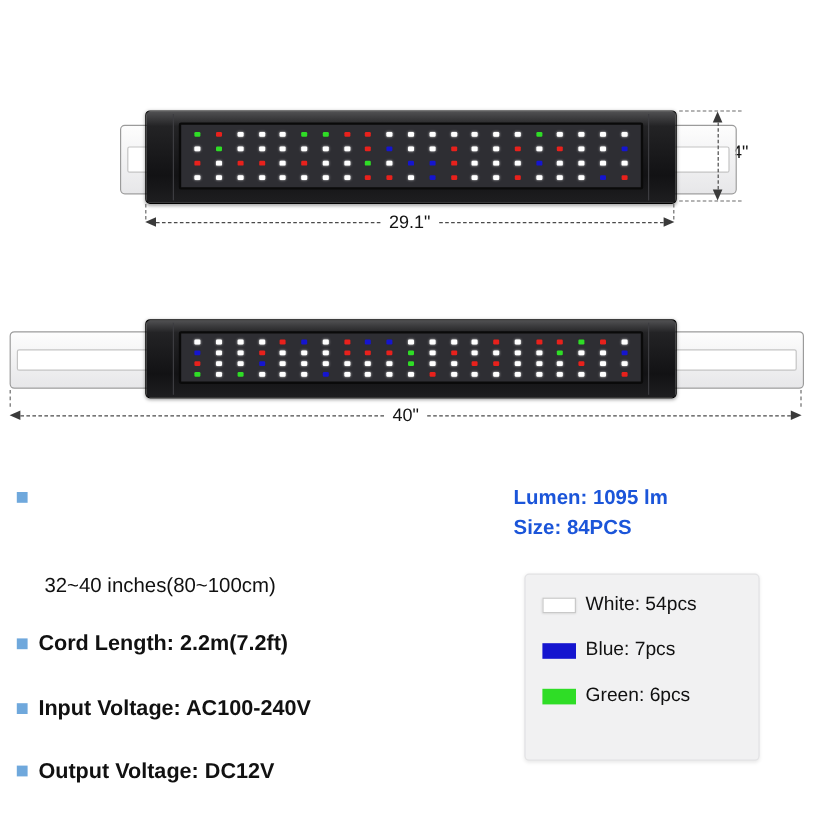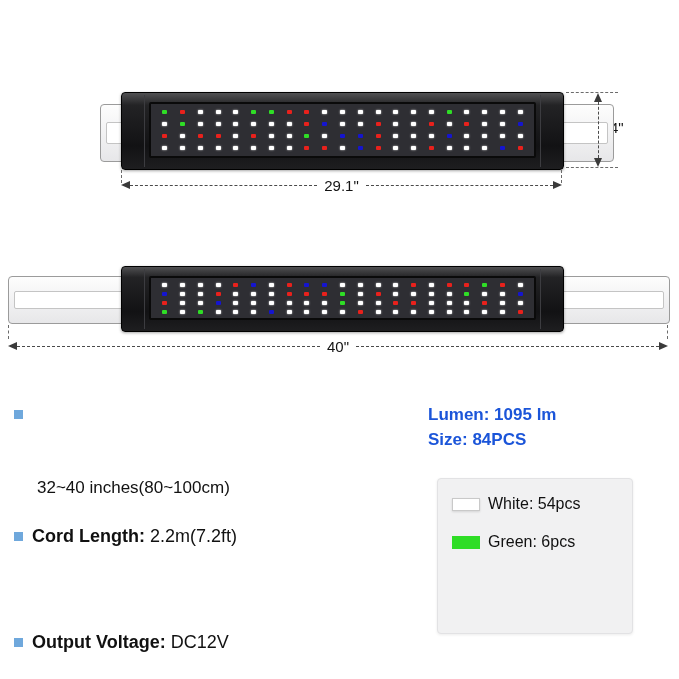--- a/index.html
+++ b/index.html
@@ -44,21 +44,21 @@
   .dim-h .seg{flex:1;border-top:1px dashed #4a4a4a;height:0;}
   .dim-v{position:absolute;display:flex;flex-direction:column;align-items:center;width:10px;z-index:3;}
   .dim-v .vseg{flex:1;border-left:1px dashed #4a4a4a;width:0;}
   .dim-label{padding:0 7px;font-size:15px;color:#141414;white-space:nowrap;}
   .extline-h{position:absolute;border-top:1px dashed #6b6b6b;height:0;z-index:3;}
   .extline-v{position:absolute;border-left:1px dashed #6b6b6b;width:0;z-index:3;}
 
   
   .spec{position:absolute;display:flex;align-items:flex-start;font-size:18px;line-height:24px;}
   .spec b{font-weight:700;}
-  .spec .val{font-weight:400;text-align:right;}
+  .spec .val{font-weight:700;text-align:right;}
   .bullet{width:9px;height:9px;background:var(--bullet,#6fa8dc);margin:8px 9px 0 0;flex:none;}
   .subline{position:absolute;font-size:17px;color:#111;}
   .blue-line{position:absolute;font-size:17px;font-weight:700;color:var(--accent,#1b55d9);}
   .val-blue{color:var(--accent,#1b55d9);font-weight:700;text-decoration:underline;}
 
   
   .legend{
     position:absolute;left:437px;top:478px;width:196px;height:156px;box-sizing:border-box;
     background:#f1f1f2;border:1px solid #e2e2e4;border-radius:4px;
     box-shadow:0 1px 3px rgba(0,0,0,0.08);padding:16px 0 0 14px;
@@ -300,33 +300,41 @@
     <span class="bullet"></span>
   </div>
 
   <div class="subline" style="left:37px;top:478px;">32~40 inches(80~100cm)</div>
 
   <div class="spec" style="left:14px;top:524px;">
     <span class="bullet"></span>
     <span><b>Cord Length: </b><span class="val">2.2m(7.2ft)</span></span>
   </div>
 
+  <div class="spec" style="left:14px;top:578px;">
+    <span class="bullet"></span>
+    <span><b>Input Voltage: </b><span class="val">AC100-240V</span></span>
+  </div>
 
   <div class="spec" style="left:14px;top:630px;">
     <span class="bullet"></span>
     <span><b>Output Voltage: </b><span class="val">DC12V</span></span>
   </div>
 
   <div class="blue-line" style="left:428px;top:405px;">Lumen: 1095 lm</div>
   <div class="blue-line" style="left:428px;top:430px;">Size: 84PCS</div>
 
   <div class="legend">
     <div class="lrow">
       <span class="swatch white" style="background: rgb(255, 255, 255);"></span>
       <span class="ltext">White: 54pcs</span>
     </div>
     <div class="lrow">
+      <span class="swatch" style="background: rgb(21, 21, 207);"></span>
+      <span class="ltext">Blue: 7pcs</span>
+    </div>
+    <div class="lrow">
       <span class="swatch" style="background: rgb(47, 221, 38);"></span>
       <span class="ltext">Green: 6pcs</span>
     </div>
   </div>
 
 </div>
 
 </body></html>

